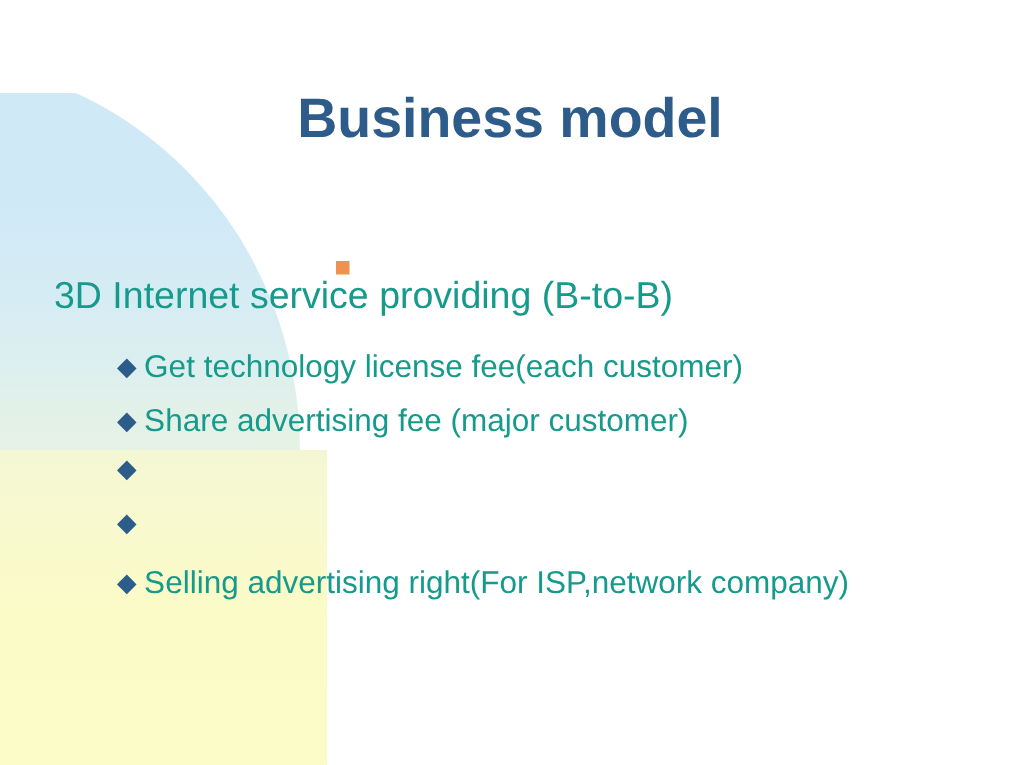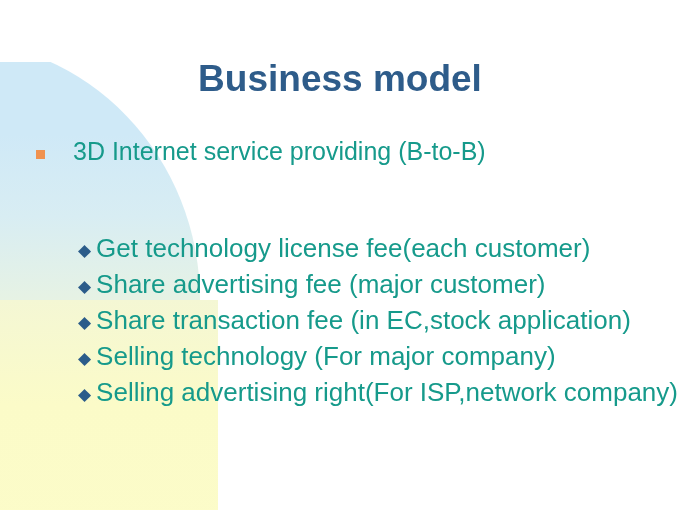--- a/index.html
+++ b/index.html
@@ -65,23 +65,24 @@
     font-size: 37px;
     font-weight: bold;
     color: #2e5c8a;
     letter-spacing: 0px;
     white-space: nowrap;
   }
 
   .level1-row {
     position: absolute;
     left: 36px;
-    top: 137px;
+    top: 168px;
     display: flex;
     align-items: center;
+    flex-direction: column;
   }
   .level1-marker {
     width: 9px;
     height: 9px;
     background: #f0924f;
     margin-right: 28px;
     margin-top: 6px;
     flex: 0 0 auto;
   }
   .level1-text {
@@ -102,21 +103,21 @@
   }
   .level2-marker {
     color: #2b5c8a;
     font-size: 17px;
     line-height: 1;
     margin-right: 5px;
     flex: 0 0 auto;
     transform: translateY(-1px);
   }
   .level2-text {
-    font-size: 26px;
+    font-size: 21px;
     color: #169a8b;
     white-space: nowrap;
   }
 </style>
 </head>
 <body>
 
 <div id="slide">
 
   <div class="bg-blob"></div>
@@ -139,26 +140,24 @@
         <span class="level2-text">Get technology license fee(each customer)</span>
       </div>
 
       <div class="level2-row">
         <span class="level2-marker">◆</span>
         <span class="level2-text">Share advertising fee (major customer)</span>
       </div>
 
       <div class="level2-row">
         <span class="level2-marker">◆</span>
-        <span class="level2-text">Share transaction fee (in EC,stock application)</span>
       </div>
 
       <div class="level2-row">
         <span class="level2-marker">◆</span>
-        <span class="level2-text">Selling technology (For major company)</span>
       </div>
 
       <div class="level2-row">
         <span class="level2-marker">◆</span>
         <span class="level2-text">Selling advertising right(For ISP,network company)</span>
       </div>
 
     </div>
   </div>
 </div>

